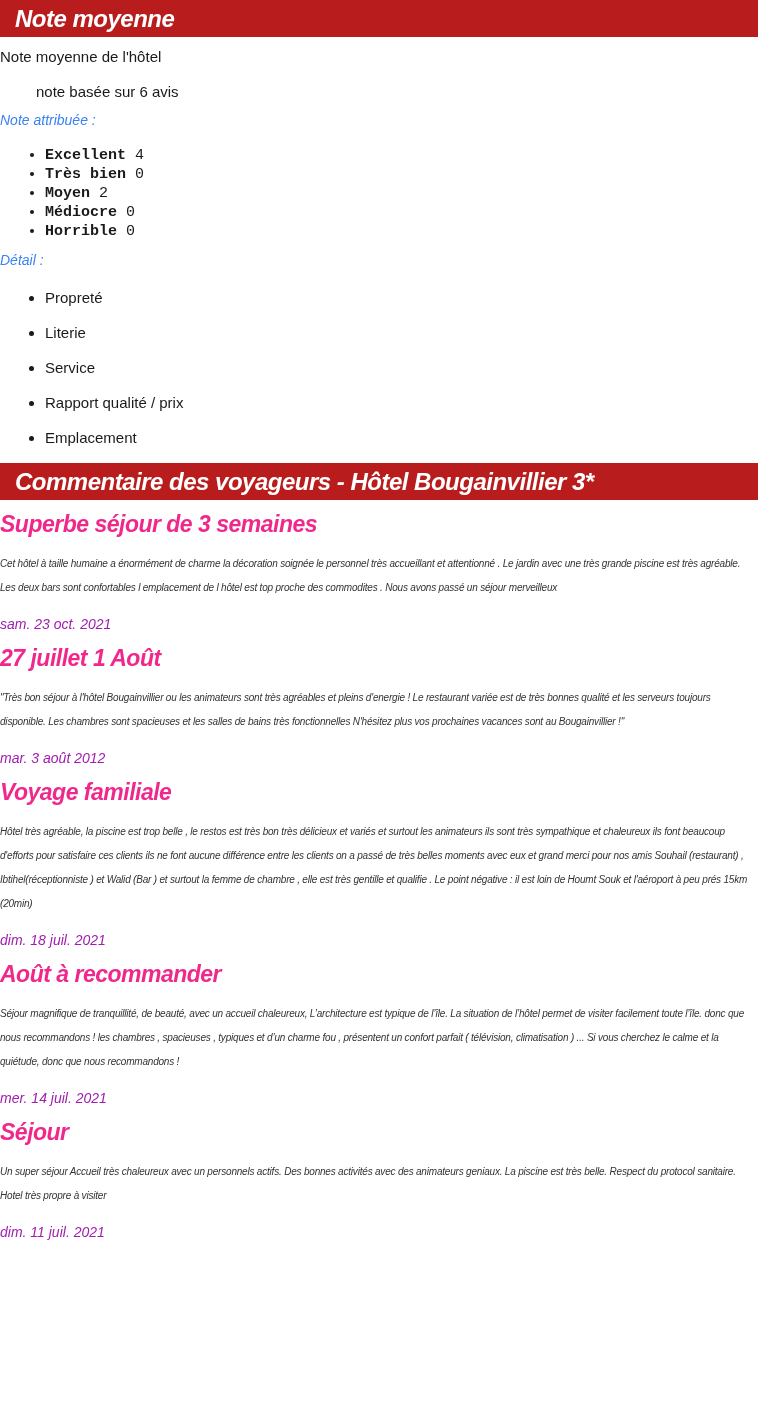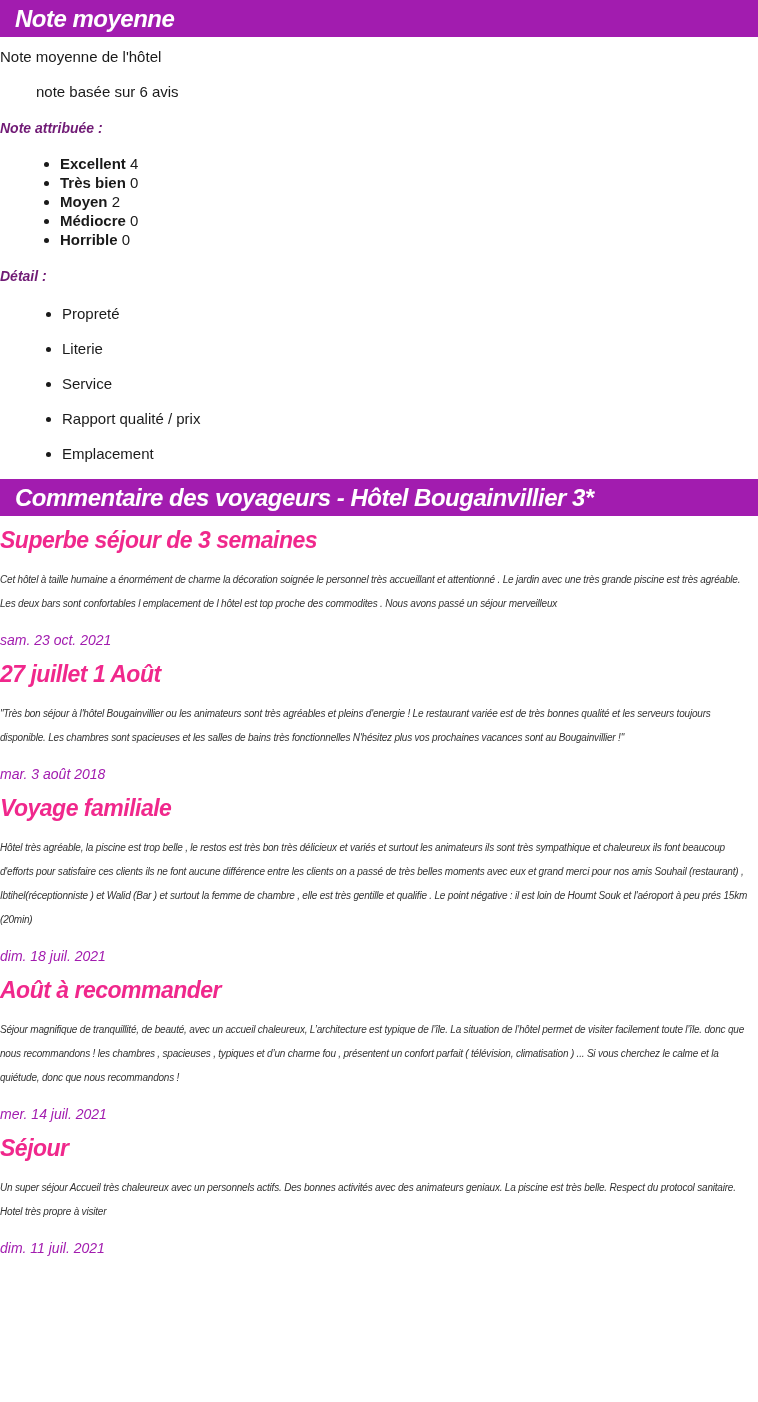--- a/index.html
+++ b/index.html
@@ -1,24 +1,24 @@
 <!DOCTYPE html>
 <html><head>
 <meta charset="utf-8">
 <style>
   html, body { margin:0; padding:0; background:#ffffff; }
   body { width:758px; font-family:"Liberation Sans", sans-serif; color:#1a1a1a; }
-  .band { background:#a21caf; color:#ffffff; font-style:italic; font-weight:bold; font-size:24px; height:37px; line-height:37px; padding-left:15px; letter-spacing:-0.5px; white-space:nowrap; overflow:hidden; }
+  .band { background:#b91c1c; color:#ffffff; font-style:italic; font-weight:bold; font-size:24px; height:37px; line-height:37px; padding-left:15px; letter-spacing:-0.5px; white-space:nowrap; overflow:hidden; }
   .p { font-size:15px; margin:0; line-height:19px; }
   .p1 { margin-top:10px; }
   .p2 { margin-top:16px;padding-left:36px; }
-  .label-it { font-style:italic; color:#701a75; font-size:14px; margin-top:18px; line-height:19px;font-weight:bold; }
-  ul.ratings { margin:16px 0 0 0; padding-left:60px; list-style:disc; font-size:15px; line-height:19px; }
+  .label-it { font-style:italic; color:#3b82f6; font-size:14px; margin-top:10px; line-height:19px; }
+  ul.ratings { margin:16px 0 0 0; padding-left:45px; list-style:disc; font-size:15px; line-height:19px;font-family:Liberation Mono, monospace; }
   ul.ratings li b { font-weight:bold; }
-  ul.details { margin:18px 0 0 0; padding-left:62px; list-style:disc; font-size:15px; line-height:19px; }
+  ul.details { margin:18px 0 0 0; padding-left:45px; list-style:disc; font-size:15px; line-height:19px; }
   ul.details li { margin-bottom:16px; }
   .band2 { margin-top:0px; }
   .review h3 { color:#f0288c; font-style:italic; font-weight:bold; font-size:23px; margin:10px 0 0 0; line-height:28px; letter-spacing:-0.5px; }
   .review .body { font-style:italic; color:#333; font-size:10px; line-height:24px; margin:14px 0 0 0; letter-spacing:-0.2px; }
   .review .date { font-style:italic; color:#a21caf; font-size:14px; line-height:19px; margin:15px 0 0 0; }
 </style>
 </head>
 <body>
 
 <div>
@@ -48,21 +48,21 @@
 
   <div class="review">
     <h3>Superbe séjour de 3 semaines</h3>
     <p class="body">Cet hôtel à taille humaine a énormément de charme la décoration soignée le personnel très accueillant et attentionné . Le jardin avec une très grande piscine est très agréable. Les deux bars sont confortables l emplacement de l hôtel est top proche des commodites . Nous avons passé un séjour merveilleux</p>
     <p class="date">sam. 23 oct. 2021</p>
   </div>
 
   <div class="review">
     <h3>27 juillet 1 Août</h3>
     <p class="body">"Très bon séjour à l'hôtel Bougainvillier ou les animateurs sont très agréables et pleins d'energie ! Le restaurant variée est de très bonnes qualité et les serveurs toujours disponible. Les chambres sont spacieuses et les salles de bains très fonctionnelles N'hésitez plus vos prochaines vacances sont au Bougainvillier !"</p>
-    <p class="date">mar. 3 août 2018</p>
+    <p class="date">mar. 3 août 2012</p>
   </div>
 
   <div class="review">
     <h3>Voyage familiale</h3>
     <p class="body">Hôtel très agréable, la piscine est trop belle , le restos est très bon très délicieux et variés et surtout les animateurs ils sont très sympathique et chaleureux ils font beaucoup d'efforts pour satisfaire ces clients ils ne font aucune différence entre les clients on a passé de très belles moments avec eux et grand merci pour nos amis Souhail (restaurant) , Ibtihel(réceptionniste ) et Walid (Bar ) et surtout la femme de chambre , elle est très gentille et qualifie . Le point négative : il est loin de Houmt Souk et l'aéroport à peu prés 15km (20min)</p>
     <p class="date">dim. 18 juil. 2021</p>
   </div>
 
   <div class="review">
     <h3>Août à recommander</h3>

